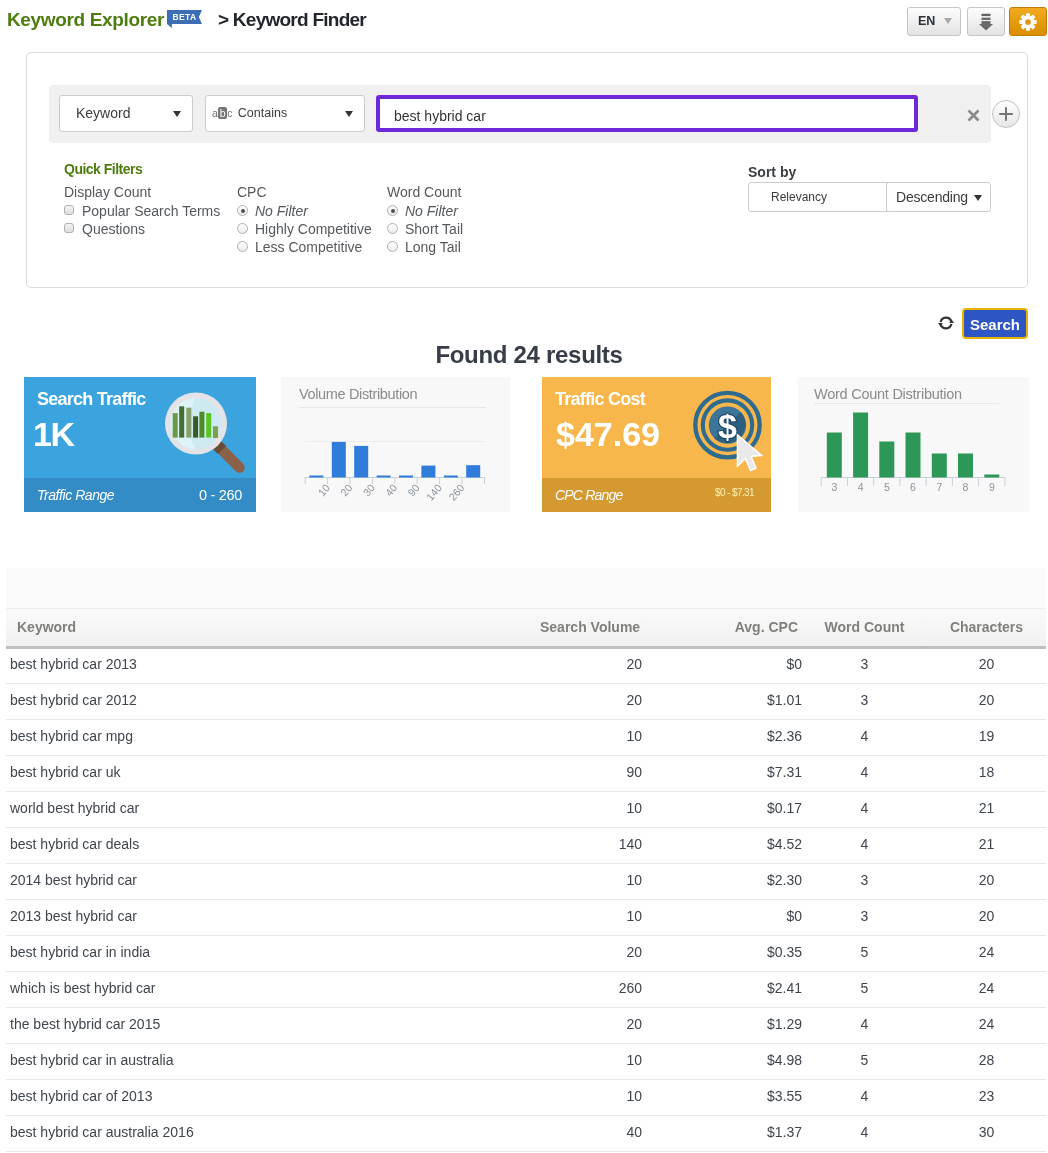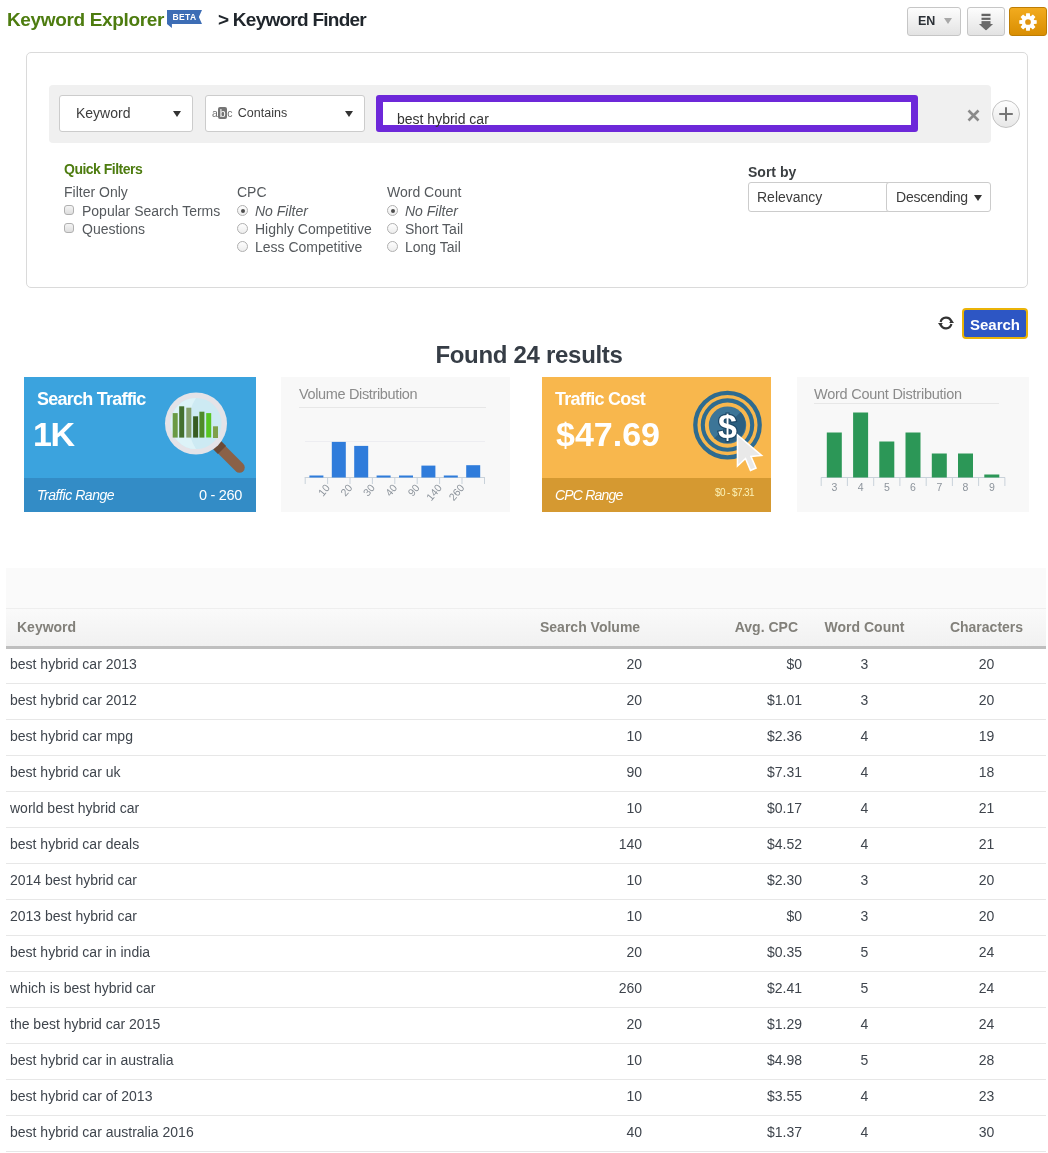--- a/index.html
+++ b/index.html
@@ -26,38 +26,38 @@
 .panel { position:absolute; left:26px; top:52px; width:1002px; height:236px; border:1px solid #dadada; border-radius:5px; background:#fff; }
 .graybar { position:absolute; left:22px; top:32px; width:942px; height:58px; background:#f0f0f0; border-radius:4px; }
 .sel { position:absolute; top:10px; height:37px; background:#fff; border:1px solid #ccc; border-radius:3px;
   font-size:14px; color:#3c3c3c; line-height:35px; padding-left:13px; }
 .sel .car { position:absolute; right:11px; top:15px; width:0; height:0; border-left:4px solid transparent;
   border-right:4px solid transparent; border-top:6px solid #333; }
 .sel-kw { left:10px; width:134px; padding-left:16px; }
 .sel-ct { left:156px; width:160px; font-size:12.5px; padding-left:6px; }
 .abc { display:inline-block; font-size:10.5px; color:#6e6e6e; margin-right:5px; font-weight:normal; letter-spacing:0.3px; line-height:12px; }
 .abc b { display:inline-block; background:#757575; color:#fff; border-radius:2px; padding:0 1.5px; font-size:10.5px; font-weight:normal; line-height:12px; height:12px; }
-.inputbox { position:absolute; left:327px; top:10px; width:542px; height:37px; background:#fff; border:7px solid #6d28d9;
+.inputbox { position:absolute; left:327px; top:10px; width:542px; height:37px; background:#fff; border:4px solid #6d28d9;
   border-radius:3px; font-size:14px; color:#333; line-height:35px; padding-left:14px; }
 .xicon { position:absolute; left:918px; top:23px; }
 .plusbtn { position:absolute; left:965px; top:47px; width:28px; height:28px; border-radius:50%;
   border:1px solid #c2c2c2; background:linear-gradient(#fefefe,#e7e7e7); text-align:center; }
 .plusbtn svg { display:block; margin:0 auto; }
 
 .qf-title { position:absolute; left:37px; top:108px; font-size:14px; font-weight:bold; color:#4d7c0f; letter-spacing:-0.5px; }
 .fcol { position:absolute; top:130px; font-size:14px; color:#55595d; line-height:18px; }
 .fcol .hd { margin-bottom:1px; }
 .fcol label { display:block; position:relative; padding-left:18px; margin-top:3px; height:15px; line-height:15px;}
 .cb { position:absolute; left:0; top:1px; width:10px; height:10px; border:1px solid #b0b0b0; border-radius:3px; background:linear-gradient(#f4f4f4,#dedede); }
 .rd { position:absolute; left:0; top:1px; width:11px; height:11px; border:1px solid #b0b0b0; border-radius:50%;
   background:linear-gradient(#fefefe,#ededed); }
 .rd.on::after { content:""; position:absolute; left:2.5px; top:2.5px; width:4px; height:4px; border-radius:50%; background:#4e4e4e; }
 .col1 { left:37px; } .col2 { left:210px; } .col3 { left:360px; }
 .sortby { position:absolute; left:721px; top:111px; font-size:14px; font-weight:bold; color:#3b3f42; }
-.sel-rel { left:721px; top:129px; width:160px; height:30px; line-height:28px; font-size:14px; padding-left:8px; }
+.sel-rel { left:721px; top:129px; width:160px; height:30px; line-height:28px; font-size:12px; padding-left:22px; }
 .sel-desc { left:859px; top:129px; width:105px; height:30px; line-height:28px; font-size:14px; padding-left:9px; letter-spacing:-0.2px; }
 .sel-rel .car, .sel-desc .car { top:12px; right:8px; }
 
 
 .refresh { position:absolute; left:938px; top:315px; }
 .searchbtn { position:absolute; left:962px; top:308px; width:66px; height:31px; background:#2d56c4;
   border:2px solid #eab308; border-radius:4px; color:#fff; font-size:15px; font-weight:bold;
   text-align:center; line-height:29px; }
 
 
@@ -132,21 +132,21 @@
         </svg>
     </div>
   </div>
   <div class="plusbtn">
       <svg width="26" height="26" viewBox="0 0 26 26">
         <path d="M13 6.2 V19.8 M6.2 13 H19.8" stroke="#757575" stroke-width="2"></path>
       </svg>
     </div>
   <div class="qf-title">Quick Filters</div>
   <div class="fcol col1">
-    <div class="hd">Filter Only</div>
+    <div class="hd">Display Count</div>
     <label><span class="cb"></span>Popular Search Terms</label>
     <label><span class="cb"></span>Questions</label>
   </div>
   <div class="fcol col2">
     <div class="hd">CPC</div>
     <label><span class="rd on"></span><i>No Filter</i></label>
     <label><span class="rd"></span>Highly Competitive</label>
     <label><span class="rd"></span>Less Competitive</label>
   </div>
   <div class="fcol col3">

